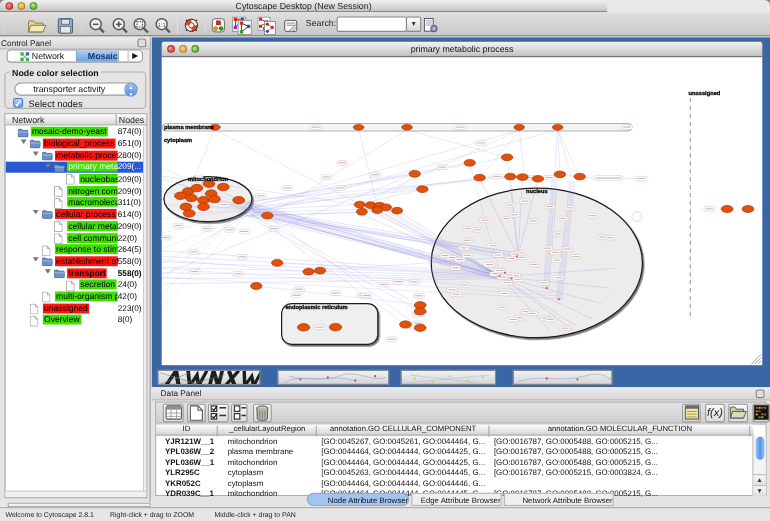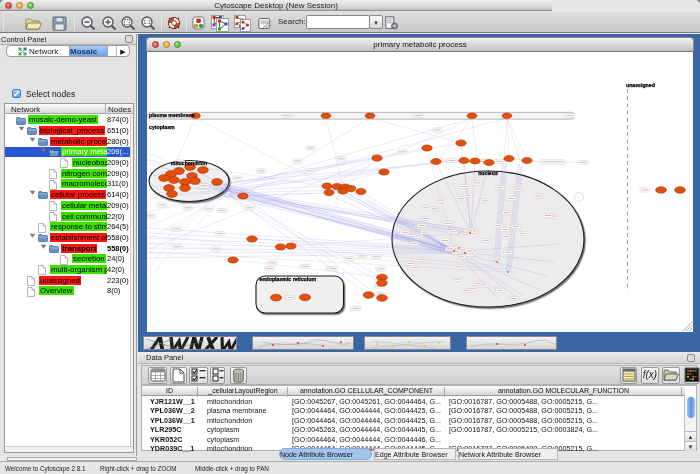--- a/index.html
+++ b/index.html
@@ -14,21 +14,21 @@
 #searchlab{position:absolute;left:278px;top:5px;font-size:8px;color:#222}
 #searchfield{position:absolute;left:306px;top:3px;width:64px;height:14px;background:#fff;border:1px solid #888;border-radius:2px}
 #searcharrow{position:absolute;left:369px;top:3px;width:14px;height:14px;background:linear-gradient(#fdfdfd,#d8d8d8);border:1px solid #888;border-radius:2px;font-size:7px;text-align:center;line-height:13px;color:#333}
 
 #cpanel{position:absolute;left:0;top:34px;width:137px;height:422px;background:#e4e4e4;border-right:1px solid #9a9a9a}
 #cphead{position:absolute;left:0;top:0;width:100%;height:11px;background:linear-gradient(#ececec,#d5d5d5);border-bottom:1px solid #b5b5b5;font-size:7.5px;color:#222;padding-left:1px;line-height:11px}
 #cpfloat{position:absolute;right:3px;top:1px;width:8px;height:8px;border:1px solid #888;border-radius:2px;background:#ddd}
 #tabbar{position:absolute;left:6px;top:11px;width:124px;height:12px;background:#fff;border:1px solid #9a9a9a;border-radius:4px;overflow:hidden}
 #tab-network{position:absolute;left:0;top:0;width:62px;height:12px;font-size:8px;text-align:center;line-height:11px;color:#111}
 #tab-network svg{vertical-align:-2px}
-#tab-mosaic{position:absolute;left:62px;top:0;width:39px;height:12px;background:linear-gradient(#a8cbf5,#5d9ae8);border-left:1px solid #88a8cc;border-right:1px solid #88a8cc;font-size:8px;font-weight:bold;text-align:left;line-height:11px;color:#16355e}
+#tab-mosaic{position:absolute;left:62px;top:0;width:39px;height:12px;background:linear-gradient(#a8cbf5,#5d9ae8);border-left:1px solid #88a8cc;border-right:1px solid #88a8cc;font-size:8px;font-weight:bold;text-align:right;line-height:11px;color:#16355e}
 #tab-arrow{position:absolute;right:0px;top:0;width:13px;height:12px;font-size:7px;line-height:11px;text-align:center;color:#111;border-left:1px solid #bbb}
 #groupbox{position:absolute;left:4px;top:31px;width:129px;height:34px;border:1px solid #b0b0b0;border-radius:4px}
 #grouplab{position:absolute;left:4px;top:-4px;background:#e4e4e4;padding:0 2px;font-size:8px;font-weight:bold;color:#111}
 #combo{position:absolute;left:8px;top:9px;width:112px;height:12px;background:#fff;border:1px solid #999;border-radius:8px}
 #combotext{position:absolute;left:0;right:12px;top:0;bottom:0;text-align:center;font-size:8px;line-height:11px;color:#111}
 #combobtn{position:absolute;right:-1px;top:-1px;width:12px;height:13px;background:linear-gradient(#9cc1f2,#4f90e2);border:1px solid #7a9cc8;border-radius:6px;color:#fff;font-size:4.5px;text-align:center;line-height:6px;padding-top:1px}
 #checkbox{position:absolute;left:12px;top:55px;width:9px;height:9px;background:linear-gradient(#b4d2f5,#5d9ae8);border:1px solid #4a7ab8;border-radius:2px;color:#fff;font-size:9px;line-height:8px;font-weight:bold;text-align:center}
 #checklab{position:absolute;left:26px;top:55px;font-size:8.5px;color:#111}
 
 #treepanel{position:absolute;left:4px;top:69px;width:130px;height:350px;background:#fff;border:1px solid #9a9a9a}
@@ -64,21 +64,21 @@
 .drow span{position:absolute;top:0.5px;overflow:hidden}
 .c1{left:8px;width:48px;font-weight:bold}
 .c2{left:65px;width:81px}
 .c3{left:150px;width:153px}
 .c4{left:307px;width:232px}
 #dtscroll{position:absolute;right:0;top:10px;width:12px;height:55px;background:#f4f4f4;border-left:1px solid #bbb}
 #dtthumb{position:absolute;left:1.5px;top:1px;width:8px;height:21px;border-radius:4px;background:linear-gradient(90deg,#9ec3ef,#5794e4,#9ec3ef)}
 .dtarr{position:absolute;left:0px;width:11px;height:10px;font-size:6px;text-align:center;line-height:10px;color:#333;background:linear-gradient(#f8f8f8,#ddd);border-top:1px solid #bbb}
 
 #dtabs{position:absolute;left:279px;top:448px;height:12px;font-size:7.1px;color:#111}
-.dtab{position:absolute;top:0;height:12px;line-height:12px;border:1px solid #b5b5b5;background:#efefef;white-space:nowrap;text-align:left;overflow:hidden;box-sizing:border-box}
+.dtab{position:absolute;top:0;height:12px;line-height:12px;border:1px solid #b5b5b5;background:#efefef;white-space:nowrap;text-align:right;overflow:hidden;box-sizing:border-box}
 .dtab.sel{background:#a2c4ee;border-radius:6px;border:1px solid #8aa8cc}
 
 #statusbar{position:absolute;left:0;top:461px;width:700px;height:13px;background:#e6e6e6;border-top:1px solid #aaa;font-size:6.3px;color:#222}
 #statusbar span{position:absolute;top:3px}
 #progress{position:absolute;left:7px;top:-5px;width:130px;height:4px;background:#f2f2f2;border:1px solid #aaa}
 .clab{font:bold 5.2px "Liberation Sans",sans-serif;fill:#000;stroke:#000;stroke-width:0.25}
 </style></head><body>
 <div id="app">
  <div id="titlebar">
   <div class="tl" style="left:5px;background:radial-gradient(circle at 35% 30%,#ff9a90,#e4443a 70%);border:0.5px solid #a83028"></div>
@@ -234,20 +234,27 @@
     <div id="tab-network"><svg width="9" height="9" viewBox="0 0 9 9">
             <line x1="2" y1="2" x2="7" y2="7" stroke="#888" stroke-width="0.8"></line>
             <line x1="2" y1="7" x2="7" y2="2" stroke="#888" stroke-width="0.8"></line>
             <rect x="0.5" y="0.5" width="3" height="3" fill="#37b24d"></rect>
             <rect x="5.5" y="5.5" width="3" height="3" fill="#37b24d"></rect>
             <rect x="5.5" y="0.5" width="3" height="3" fill="#3569c4"></rect>
             <rect x="0.5" y="5.5" width="3" height="3" fill="#37b24d"></rect>
           </svg> Network</div>
     <div id="tab-mosaic">Mosaic</div>
     <div id="tab-arrow">▶</div>
+  </div>
+  <div id="groupbox">
+    <div id="grouplab">Node color selection</div>
+    <div id="combo">
+          <div id="combotext">transporter activity</div>
+          <div id="combobtn">▲<br>▼</div>
+        </div>
   </div>
   <div id="checkbox">✓</div>
       <div id="checklab">Select nodes</div>
   <div id="treepanel">
     <div id="treehead">
           <span class="h1">Network</span>
           <span class="hsep"></span>
           <span class="h2">Nodes</span>
         </div>
     <div id="treerows">

